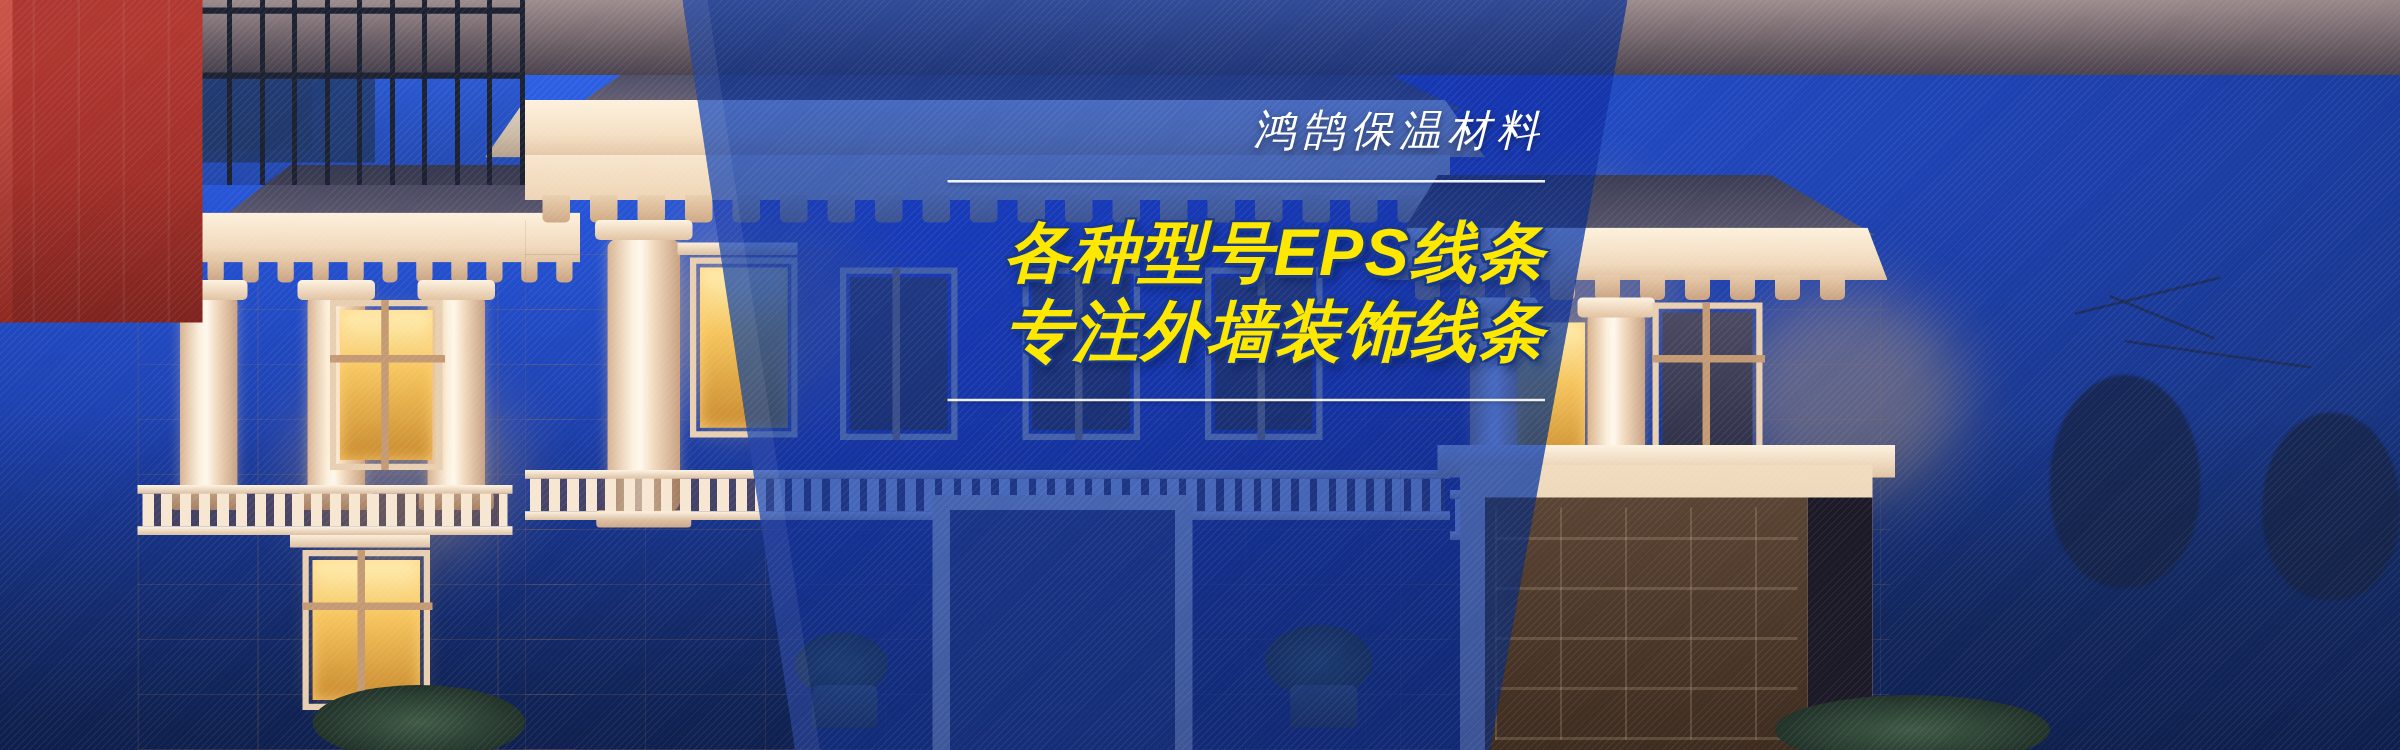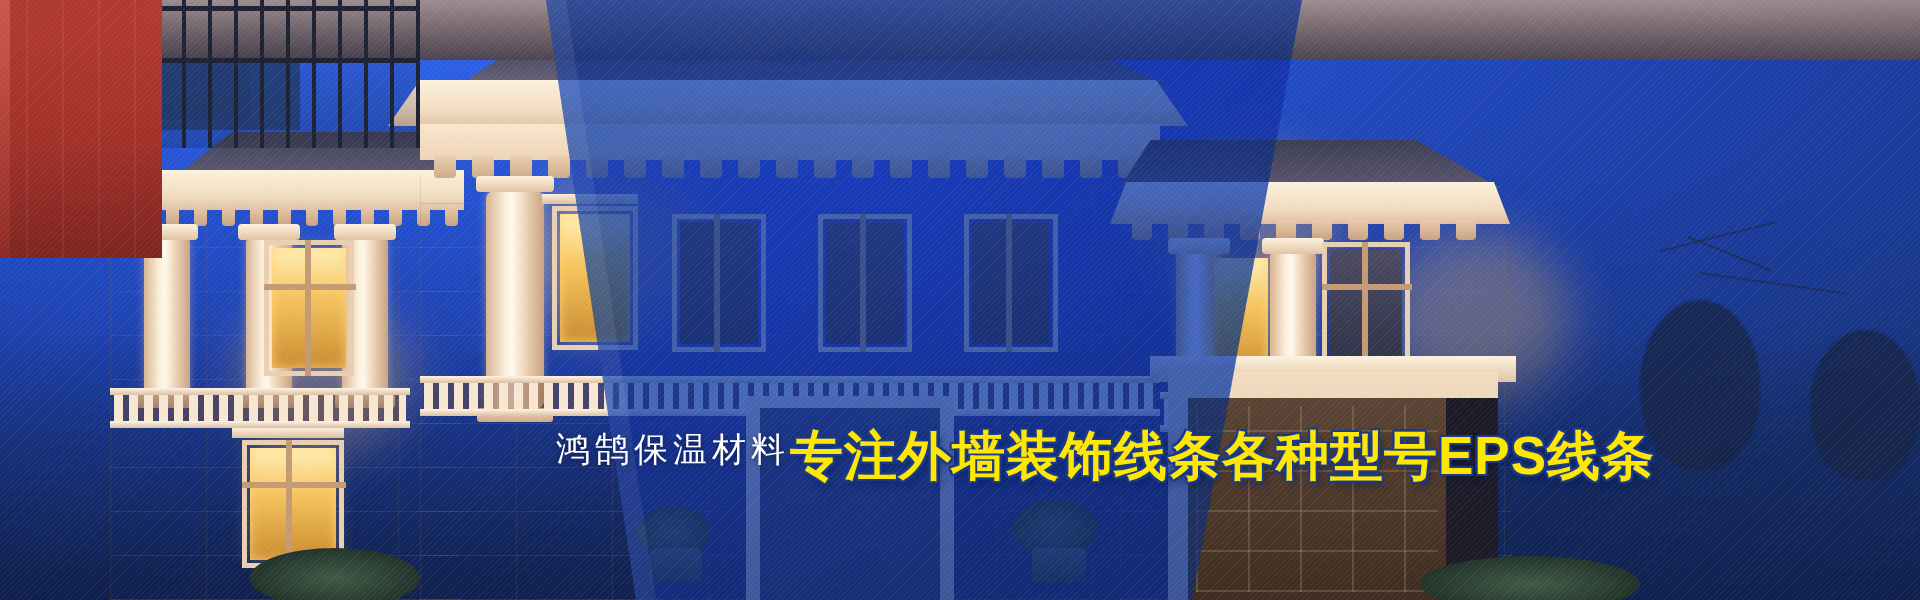--- a/index.html
+++ b/index.html
@@ -190,22 +190,23 @@
     pointer-events:none;
   }
   .vignette{
     background:radial-gradient(130% 110% at 50% 48%,rgba(0,0,0,0) 52%,rgba(0,0,0,.30) 100%);
     pointer-events:none;
   }
 
   
   .copy{
     position:absolute;left:556px;top:88px;width:680px;height:400px;
-    display:flex;flex-direction:row;align-items:flex-end;
+    display:flex;flex-direction:column;align-items:flex-end;
     text-align:right;
+    font-style:italic;
   }
   .brand{
     color:#fff;font-size:34px;letter-spacing:5px;font-weight:400;
     line-height:1;margin:0 0 22px 0;text-shadow:0 2px 6px rgba(0,0,0,.45);
     white-space:nowrap;
   }
   .rule{
     height:2px;background:rgba(255,255,255,.92);margin:0;
     box-shadow:0 1px 3px rgba(0,0,0,.3);
   }
@@ -429,18 +430,18 @@
   <div class="layer overlay-panel"></div>
   <div class="layer overlay-panel2"></div>
   <div class="layer overlay-edge-l"></div>
 
   <div class="layer texture"></div>
   <div class="layer vignette"></div>
 
   <div class="copy">
     <div class="brand">鸿鹄保温材料</div>
     <div class="rule rule-top"></div>
+    <div class="headline">各种型号EPS线条</div>
     <div class="headline">专注外墙装饰线条</div>
-    <div class="headline">各种型号EPS线条</div>
     <div class="rule rule-bot"></div>
   </div>
 
 </div>
 
 </body></html>

